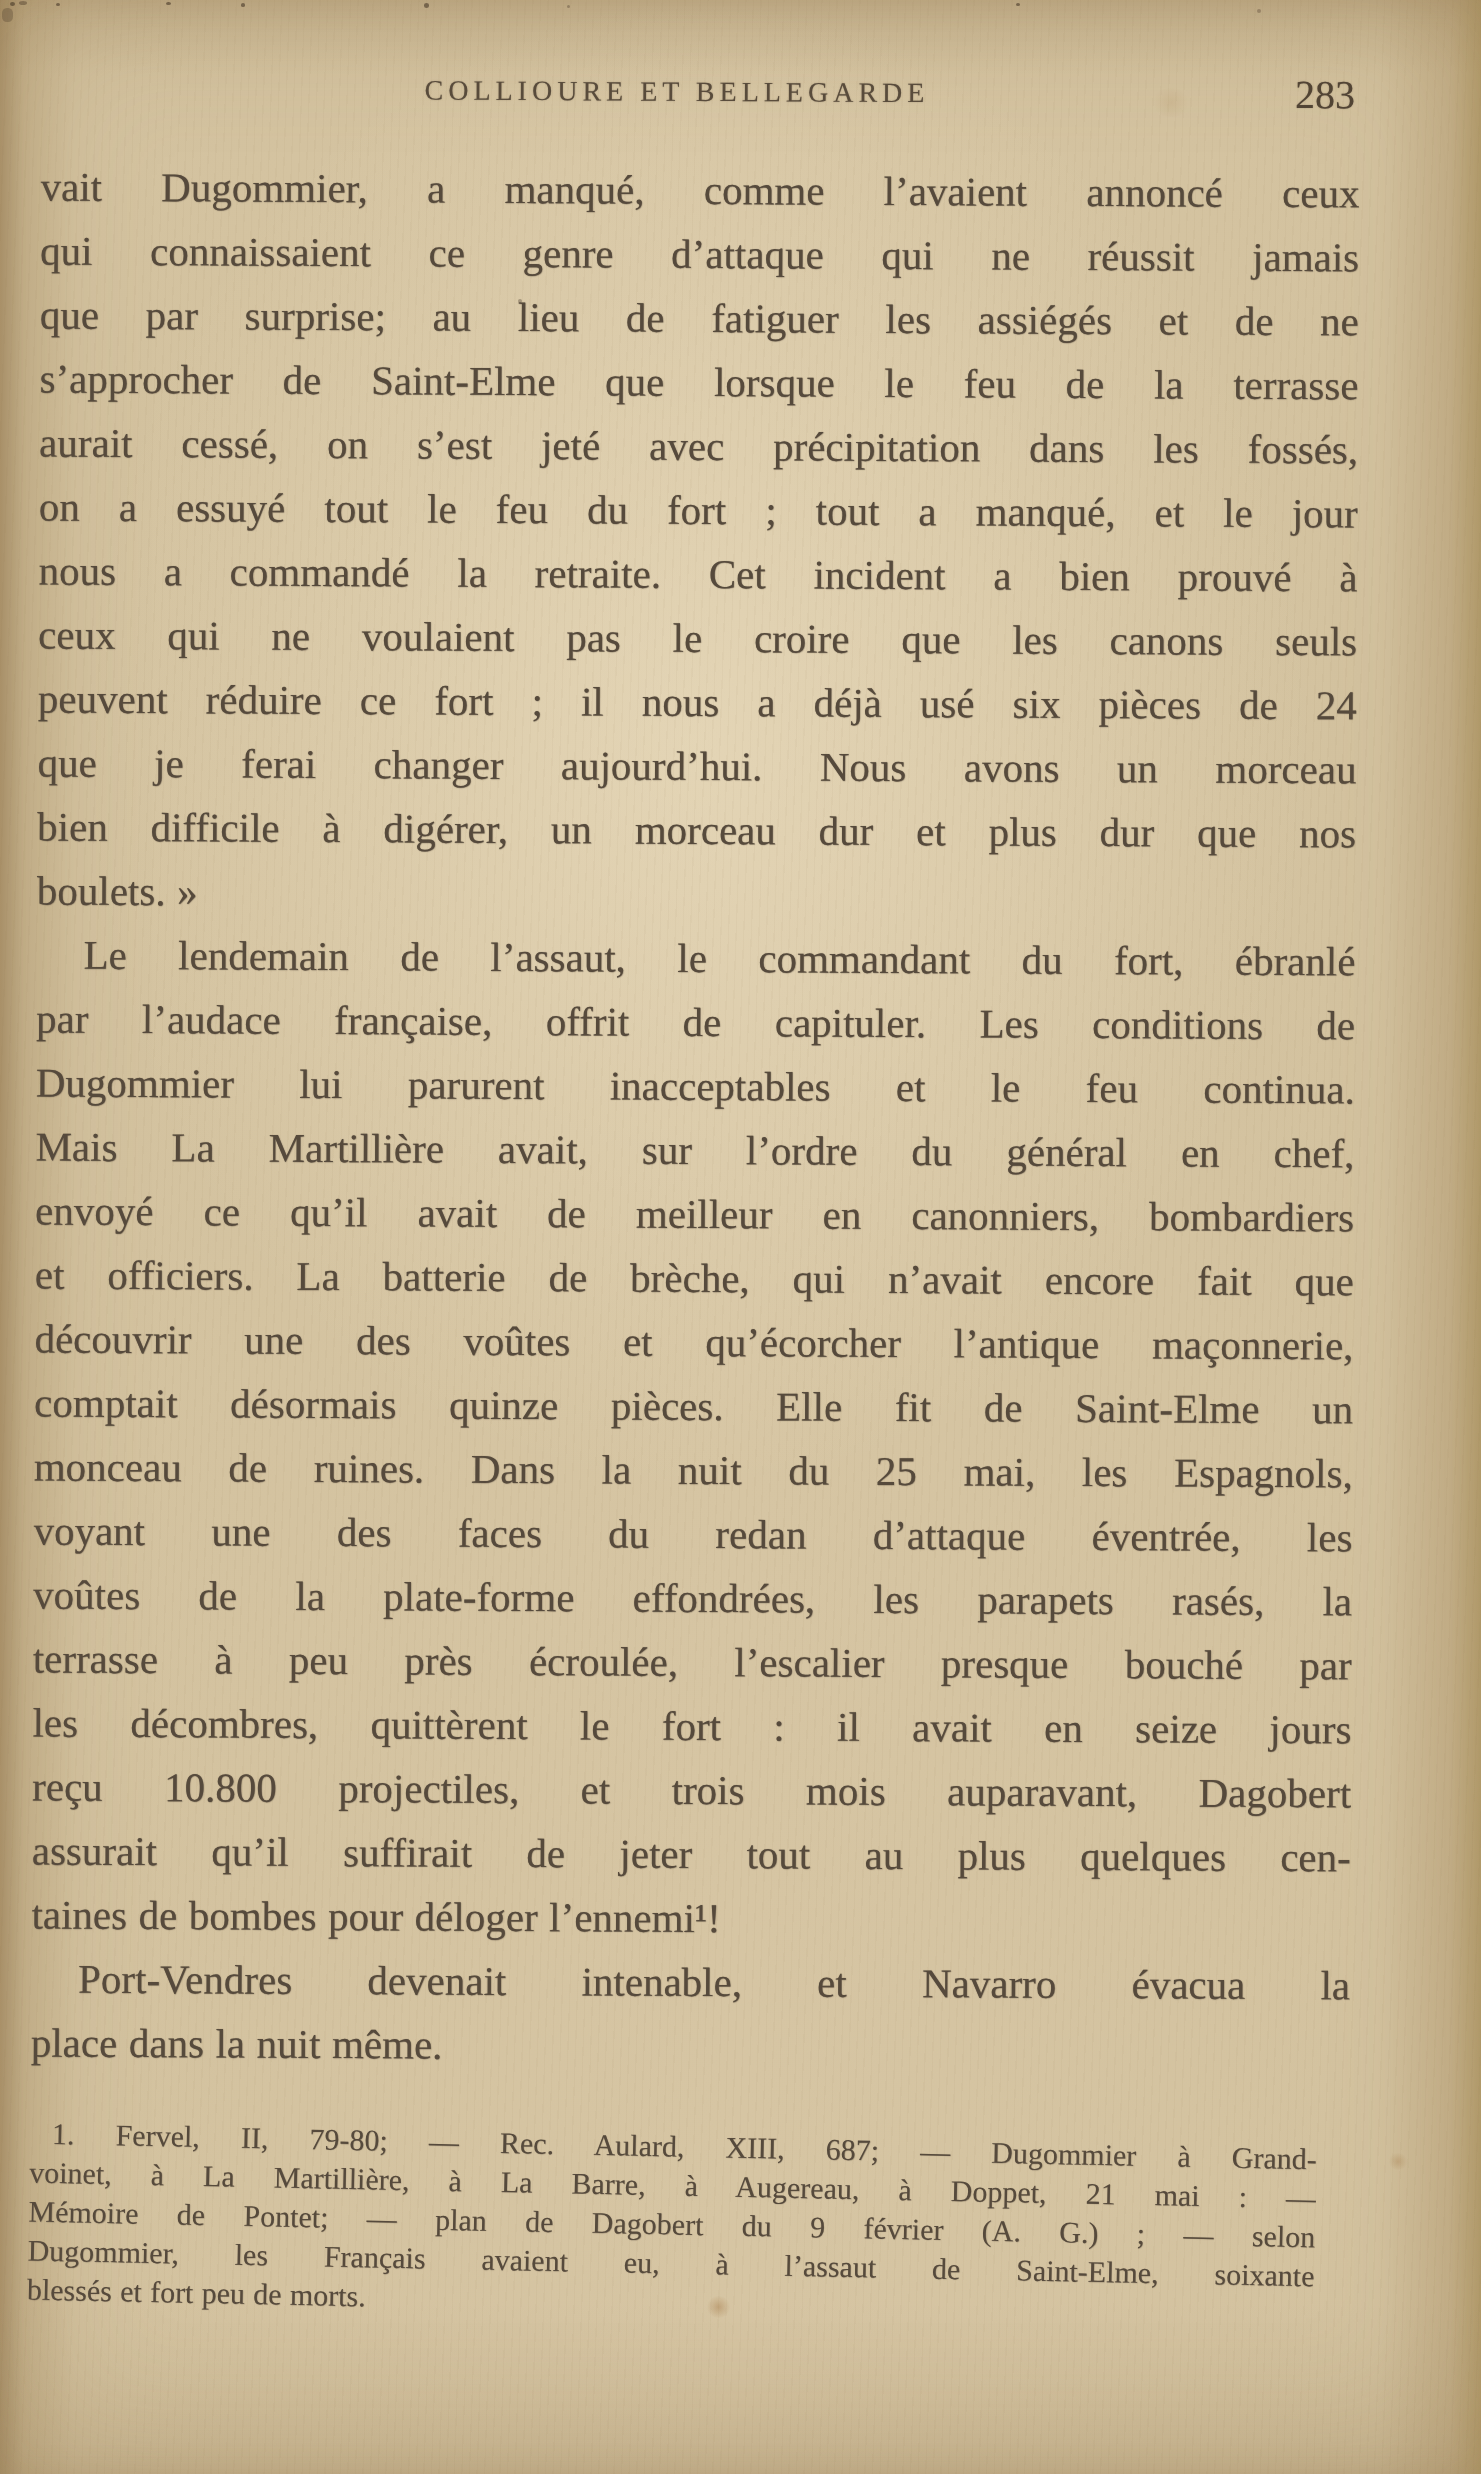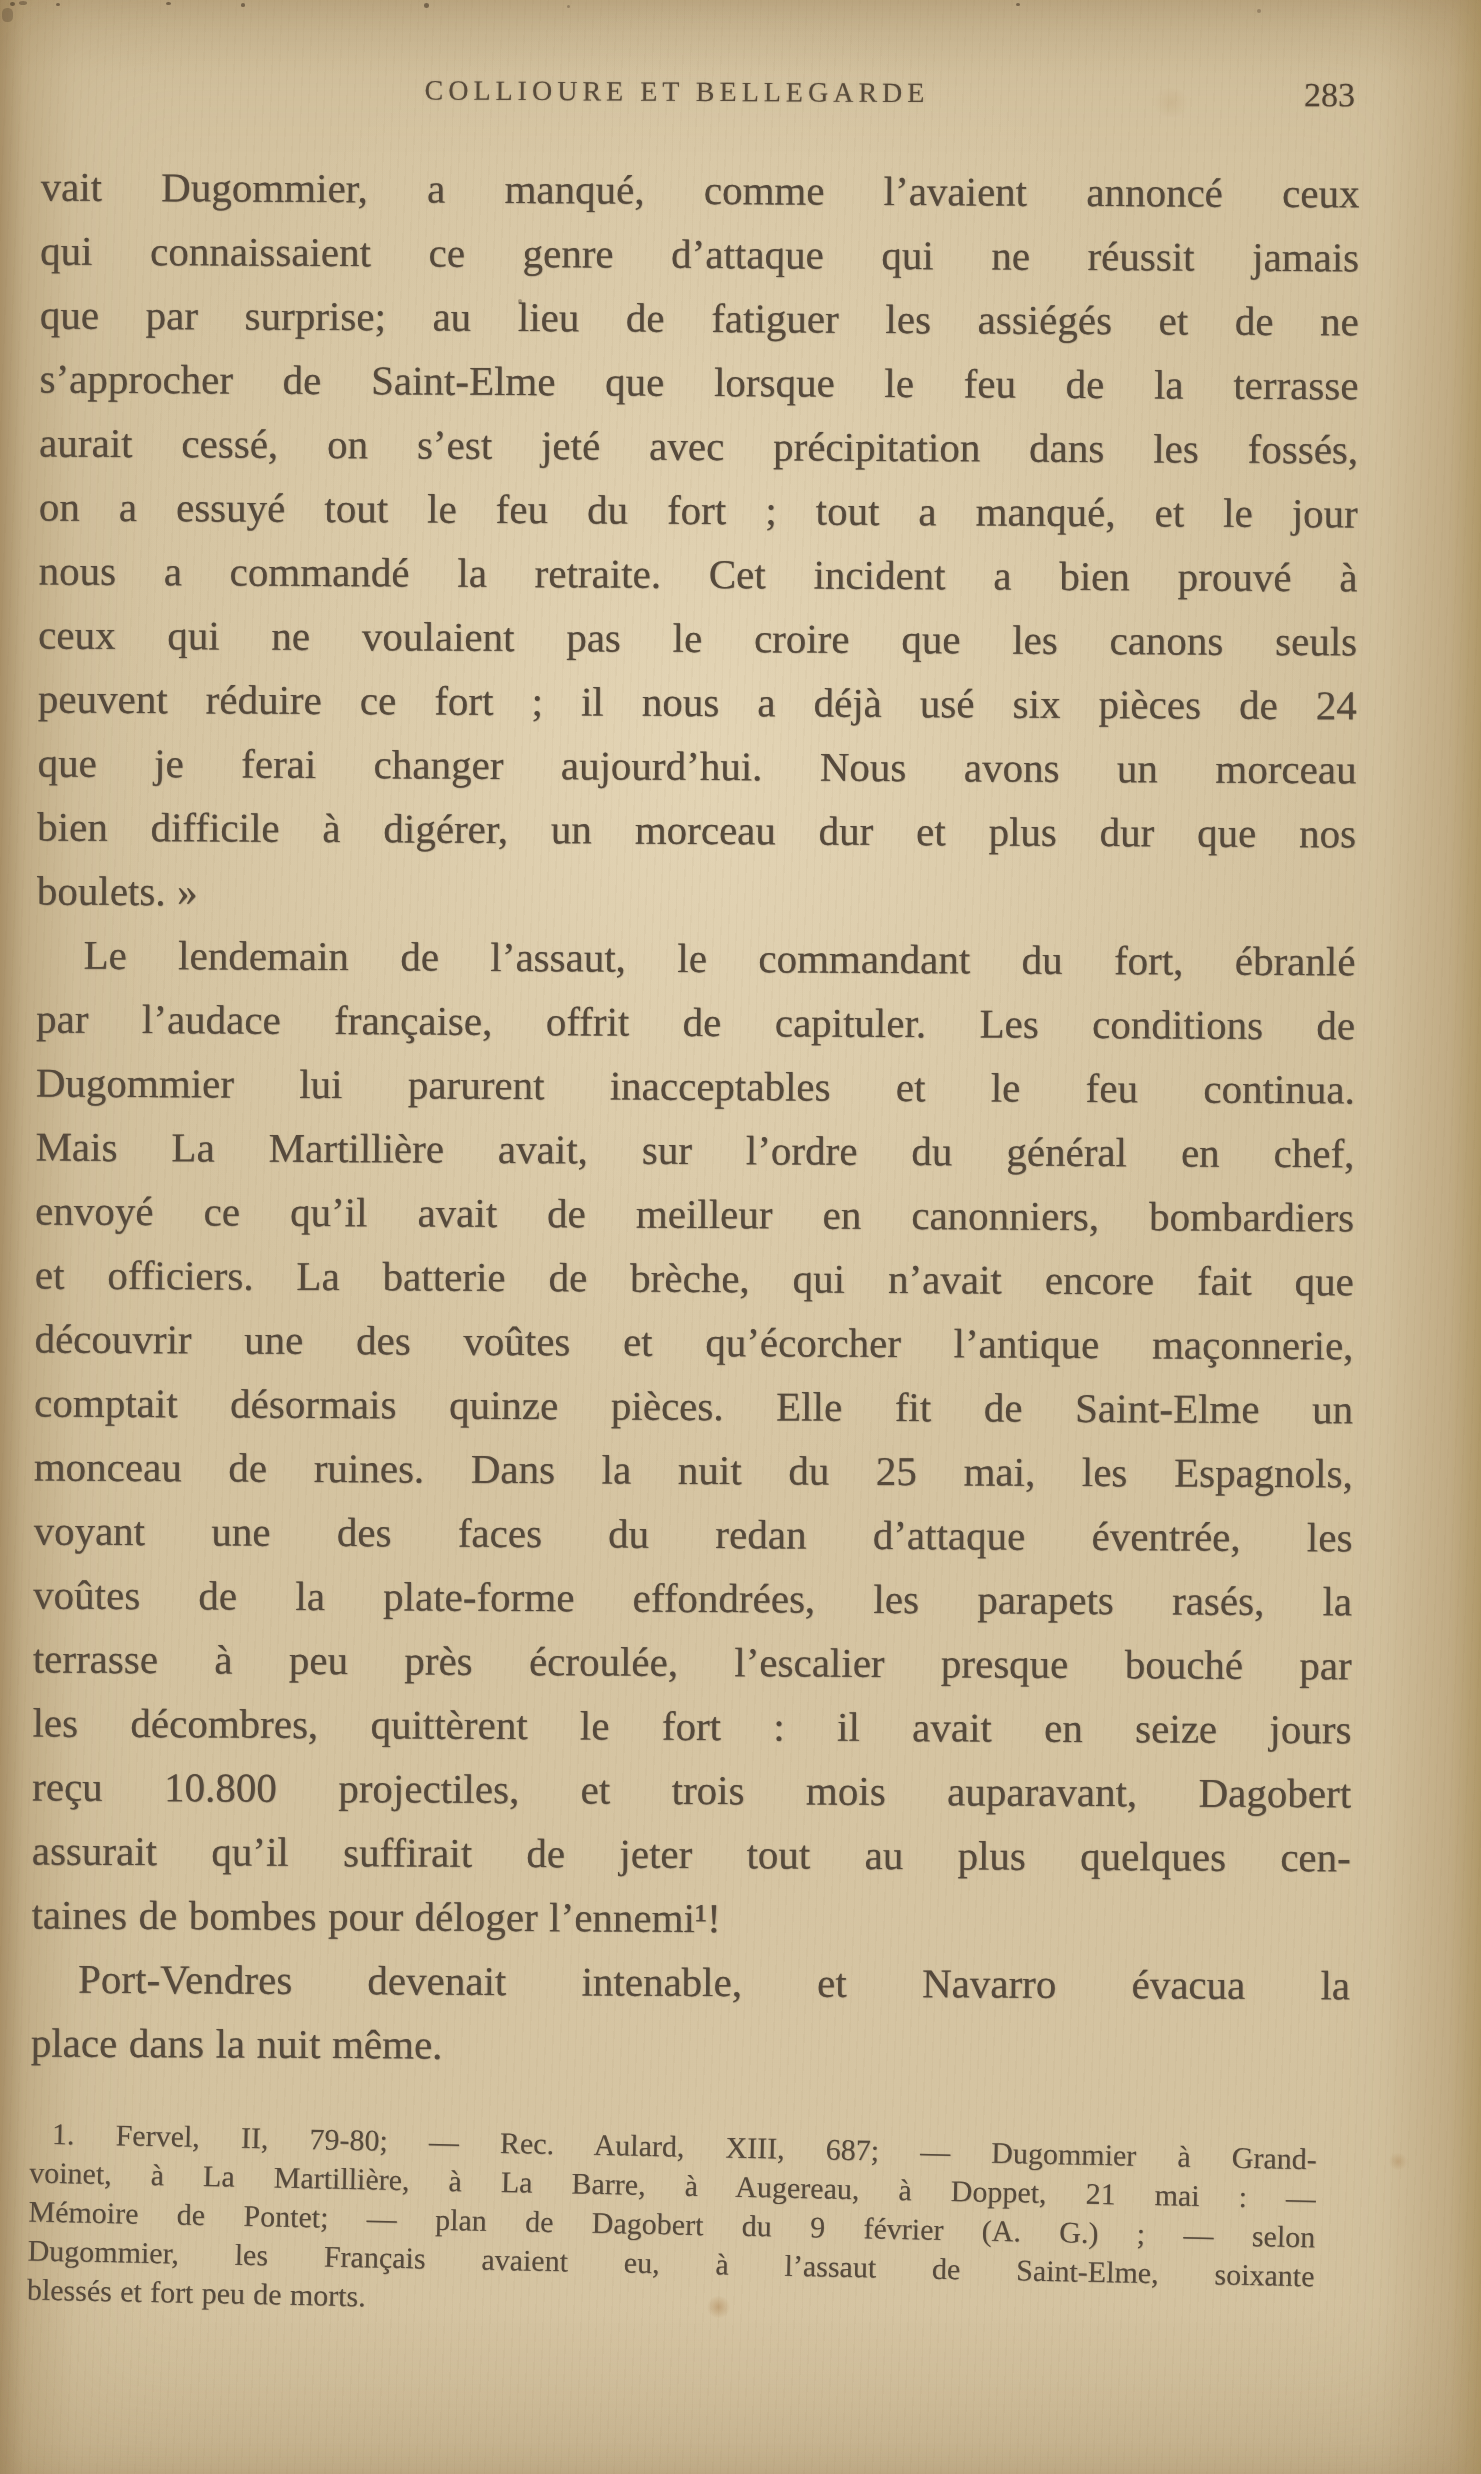--- a/index.html
+++ b/index.html
@@ -47,21 +47,21 @@
     transform: translateX(-50%) translateX(-23.5px);
     font-size: 28px;
     letter-spacing: 5px;
     white-space: nowrap;
     color: rgba(84,70,55,0.92);
     text-shadow: 0 0 1.3px rgba(84,70,55,0.55);
   }
   .head-page-number {
     position: absolute;
     right: 5px;
-    font-size: 34px;
+    font-size: 40px;
     color: rgba(78,64,50,0.95);
     text-shadow: 0 0 1.3px rgba(78,64,50,0.5);
   }
 
   .body-block {
     margin-top: 47px;
     font-size: 41px;
     line-height: 64px;
     text-shadow: 0.5px 0.5px 1px rgba(86,74,60,0.45), 0 0 0.8px rgba(86,74,60,0.4);
     word-spacing: 1.3px;

